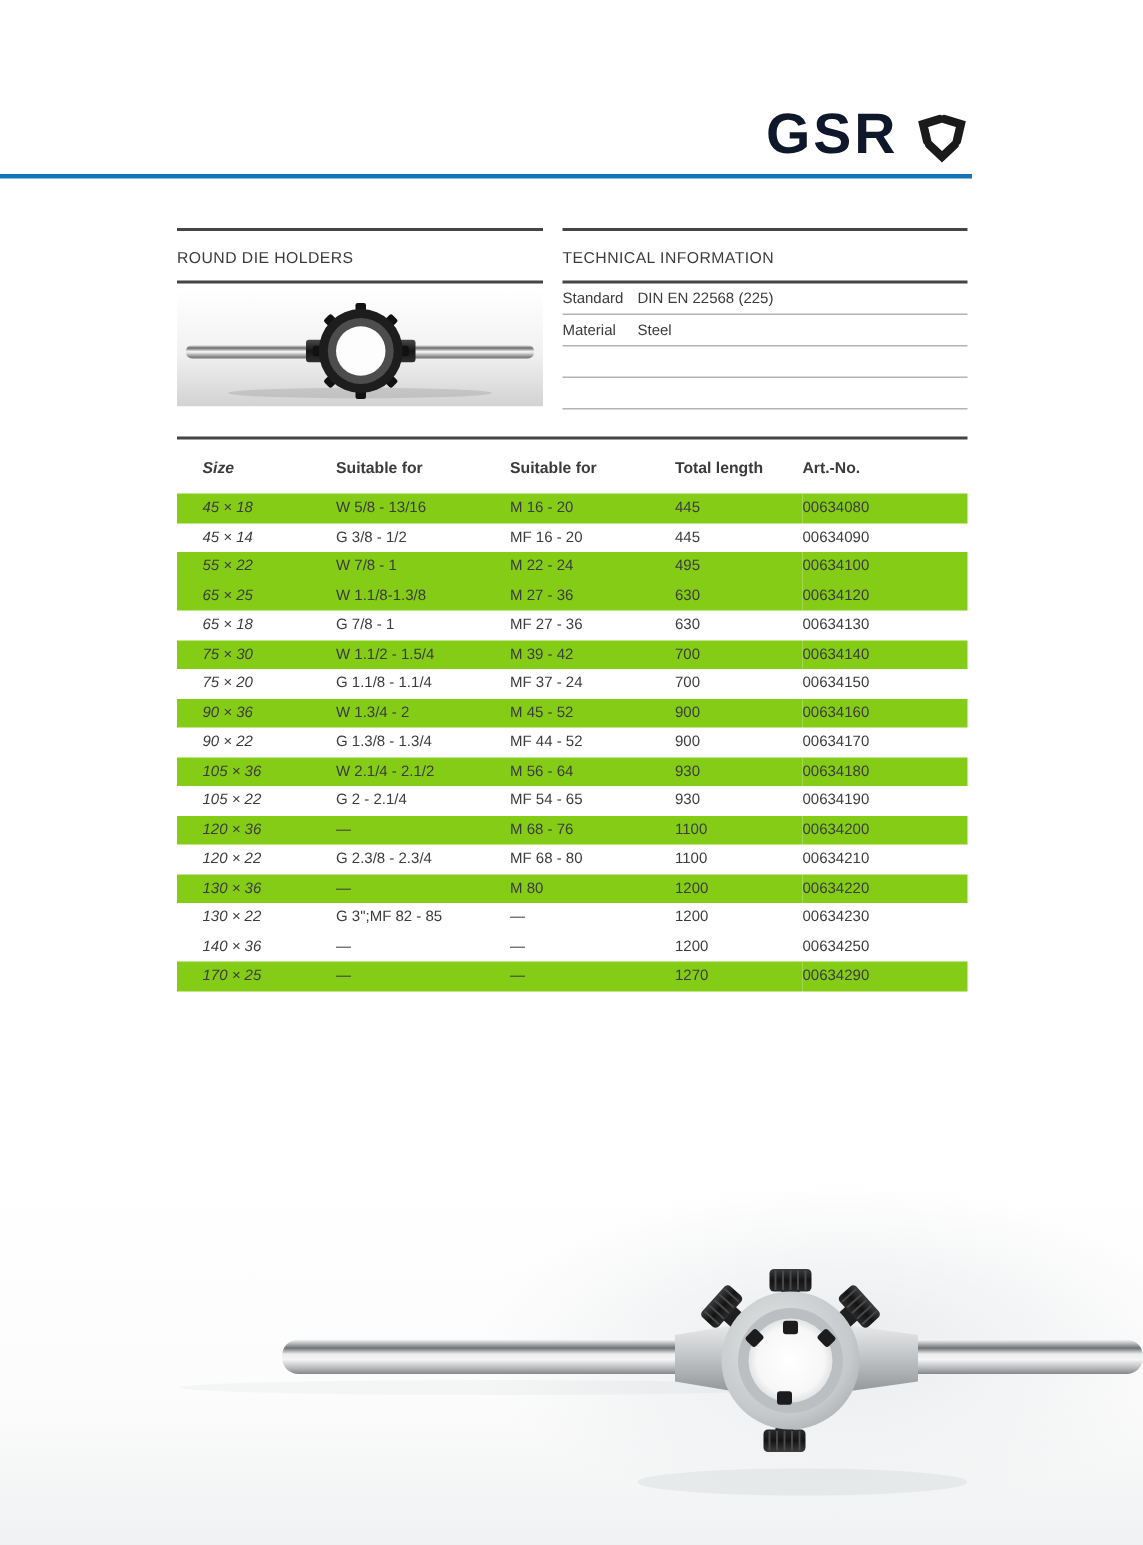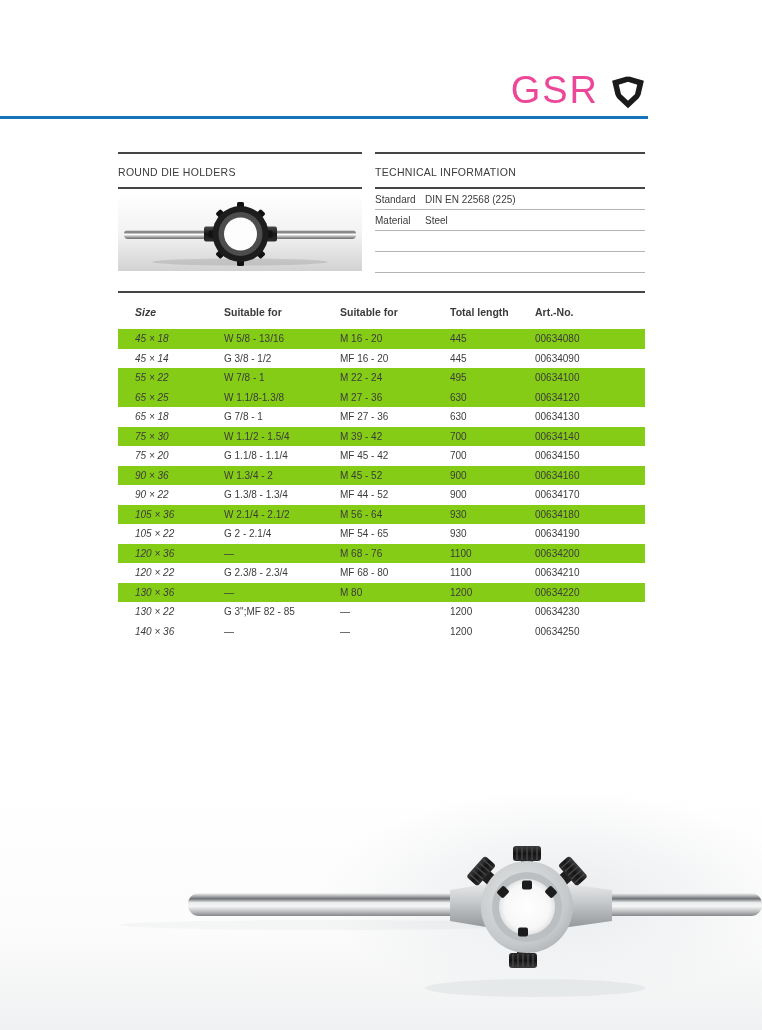--- a/index.html
+++ b/index.html
@@ -3,21 +3,21 @@
 <meta charset="utf-8">
 <style>
   html,body{margin:0;padding:0;}
   body{
     width:762px;height:1030px;position:relative;background:#ffffff;
     font-family:"Liberation Sans",sans-serif;color:#3b3b3b;overflow:hidden;
   }
   
   .logo-row{position:absolute;top:66px;left:0;width:648px;height:48px;
     display:flex;justify-content:flex-end;align-items:center;gap:9px;}
-  .logo-text{font-size:38px;font-weight:normal;letter-spacing:2px;color:#ec4899;line-height:1;}
+  .logo-text{font-size:38px;font-weight:bold;letter-spacing:2px;color:#0f172a;line-height:1;}
   .logo-symbol{width:40px;height:44px;}
   .blue-rule{position:absolute;top:116px;left:0;width:648px;height:3px;background:#1573b9;}
 
   
   .section-title-box{
     border-top:2px solid #454545;border-bottom:2px solid #454545;
     padding:8px 0 7px 0;
   }
   .section-title{font-size:10.5px;font-weight:normal;letter-spacing:.3px;color:#3b3b3b;}
 
@@ -208,21 +208,21 @@
         <tr class="shaded">
           <td>75 × 30</td>
           <td>W 1.1/2 - 1.5/4</td>
           <td>M 39 - 42</td>
           <td>700</td>
           <td>00634140</td>
         </tr>
         <tr>
           <td>75 × 20</td>
           <td>G 1.1/8 - 1.1/4</td>
-          <td>MF 45 - 42</td>
+          <td>MF 37 - 24</td>
           <td>700</td>
           <td>00634150</td>
         </tr>
         <tr class="shaded">
           <td>90 × 36</td>
           <td>W 1.3/4  - 2</td>
           <td>M 45 - 52</td>
           <td>900</td>
           <td>00634160</td>
         </tr>
@@ -274,20 +274,27 @@
           <td>—</td>
           <td>1200</td>
           <td>00634230</td>
         </tr>
         <tr>
           <td>140 × 36</td>
           <td>—</td>
           <td>—</td>
           <td>1200</td>
           <td>00634250</td>
+        </tr>
+        <tr class="shaded">
+          <td>170 × 25</td>
+          <td>—</td>
+          <td>—</td>
+          <td>1270</td>
+          <td>00634290</td>
         </tr>
       </tbody>
   </table>
 </div>
 
 <svg class="bottom-photo" viewBox="0 0 762 250">
   <defs>
     <linearGradient id="bpBg" x1="0" y1="0" x2="0" y2="1">
       <stop offset="0" stop-color="#ffffff"></stop>
         <stop offset="0.6" stop-color="#fcfcfc"></stop>

